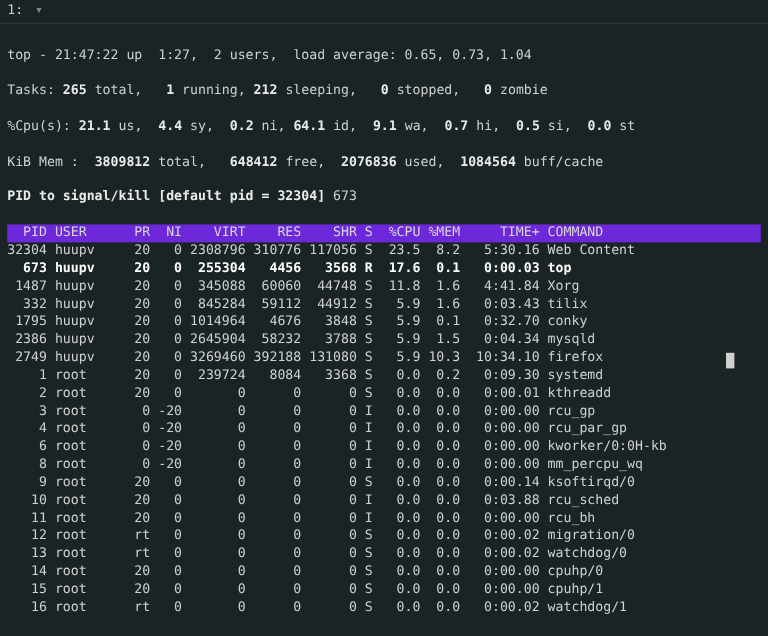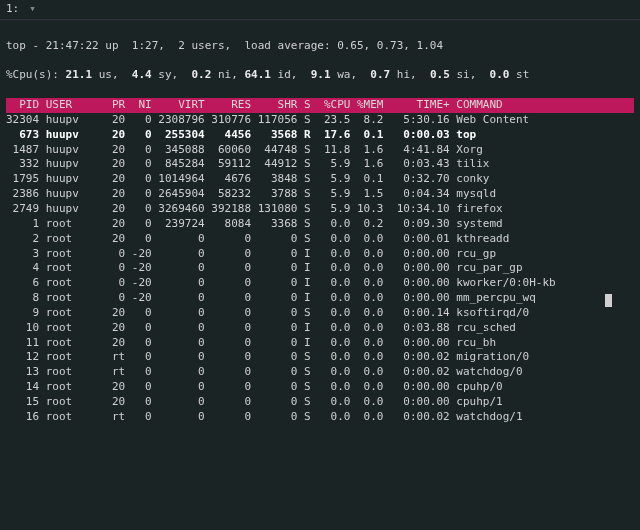--- a/index.html
+++ b/index.html
@@ -22,21 +22,21 @@
       font-size: 11px;
       border-bottom: 1px solid #334;
     }
     .titlebar .label { margin-right: 6px; }
     .titlebar .chevron { color: #888; margin-left: 4px; }
     .terminal {
       padding: 4px 6px;
       white-space: pre;
     }
     .header-row {
-      background: #be185d;
+      background: #6d28d9;
       color: #d8d8d8;
       display: inline-block;
       width: 100%;
     }
     .highlight-row {
       font-weight: bold;
       color: #ffffff;
     }
     .bold { font-weight: bold; color: #eaeaea; }
     .process-table { white-space: pre; }
@@ -55,18 +55,21 @@
 </head>
 <body>
 
 <div class="titlebar">
   <span class="label">1:</span>
   <span class="chevron">▾</span>
 </div>
 
 <div class="terminal">
 <div class="row">top - 21:47:22 up  1:27,  2 users,  load average: 0.65, 0.73, 1.04</div>
+<div class="row"><span>Tasks: </span><span class="bold">265 </span><span>total,   </span><span class="bold">1 </span><span>running, </span><span class="bold">212 </span><span>sleeping,   </span><span class="bold">0 </span><span>stopped,   </span><span class="bold">0 </span><span>zombie</span></div>
 <div class="row"><span>%Cpu(s): </span><span class="bold">21.1 </span><span>us,  </span><span class="bold">4.4 </span><span>sy,  </span><span class="bold">0.2 </span><span>ni, </span><span class="bold">64.1 </span><span>id,  </span><span class="bold">9.1 </span><span>wa,  </span><span class="bold">0.7 </span><span>hi,  </span><span class="bold">0.5 </span><span>si,  </span><span class="bold">0.0 </span><span>st</span></div>
+<div class="row"><span>KiB Mem : </span><span class="bold"> 3809812 </span><span>total,   </span><span class="bold">648412 </span><span>free,  </span><span class="bold">2076836 </span><span>used,  </span><span class="bold">1084564 </span><span>buff/cache</span></div>
+<div class="row"><span class="bold">PID to signal/kill [default pid = 32304] </span><span>673</span></div>
 <div class="header-row row">  PID USER      PR  NI    VIRT    RES    SHR S  %CPU %MEM     TIME+ COMMAND       </div>
 <div class="process-table" id="ptable"><div class="row">32304 huupv     20   0 2308796 310776 117056 S  23.5  8.2   5:30.16 Web Content   </div><div class="row highlight-row">  673 huupv     20   0  255304   4456   3568 R  17.6  0.1   0:00.03 top           </div><div class="row"> 1487 huupv     20   0  345088  60060  44748 S  11.8  1.6   4:41.84 Xorg          </div><div class="row">  332 huupv     20   0  845284  59112  44912 S   5.9  1.6   0:03.43 tilix         </div><div class="row"> 1795 huupv     20   0 1014964   4676   3848 S   5.9  0.1   0:32.70 conky         </div><div class="row"> 2386 huupv     20   0 2645904  58232   3788 S   5.9  1.5   0:04.34 mysqld        </div><div class="row"> 2749 huupv     20   0 3269460 392188 131080 S   5.9 10.3  10:34.10 firefox       </div><div class="row">    1 root      20   0  239724   8084   3368 S   0.0  0.2   0:09.30 systemd       </div><div class="row">    2 root      20   0       0      0      0 S   0.0  0.0   0:00.01 kthreadd      </div><div class="row">    3 root       0 -20       0      0      0 I   0.0  0.0   0:00.00 rcu_gp        </div><div class="row">    4 root       0 -20       0      0      0 I   0.0  0.0   0:00.00 rcu_par_gp    </div><div class="row">    6 root       0 -20       0      0      0 I   0.0  0.0   0:00.00 kworker/0:0H-kb</div><div class="row">    8 root       0 -20       0      0      0 I   0.0  0.0   0:00.00 mm_percpu_wq  </div><div class="row">    9 root      20   0       0      0      0 S   0.0  0.0   0:00.14 ksoftirqd/0   </div><div class="row">   10 root      20   0       0      0      0 I   0.0  0.0   0:03.88 rcu_sched     </div><div class="row">   11 root      20   0       0      0      0 I   0.0  0.0   0:00.00 rcu_bh        </div><div class="row">   12 root      rt   0       0      0      0 S   0.0  0.0   0:00.02 migration/0   </div><div class="row">   13 root      rt   0       0      0      0 S   0.0  0.0   0:00.02 watchdog/0    </div><div class="row">   14 root      20   0       0      0      0 S   0.0  0.0   0:00.00 cpuhp/0       </div><div class="row">   15 root      20   0       0      0      0 S   0.0  0.0   0:00.00 cpuhp/1       </div><div class="row">   16 root      rt   0       0      0      0 S   0.0  0.0   0:00.02 watchdog/1    </div></div>
 </div>
 
 <span class="cursor"></span>
 
 </body></html>

